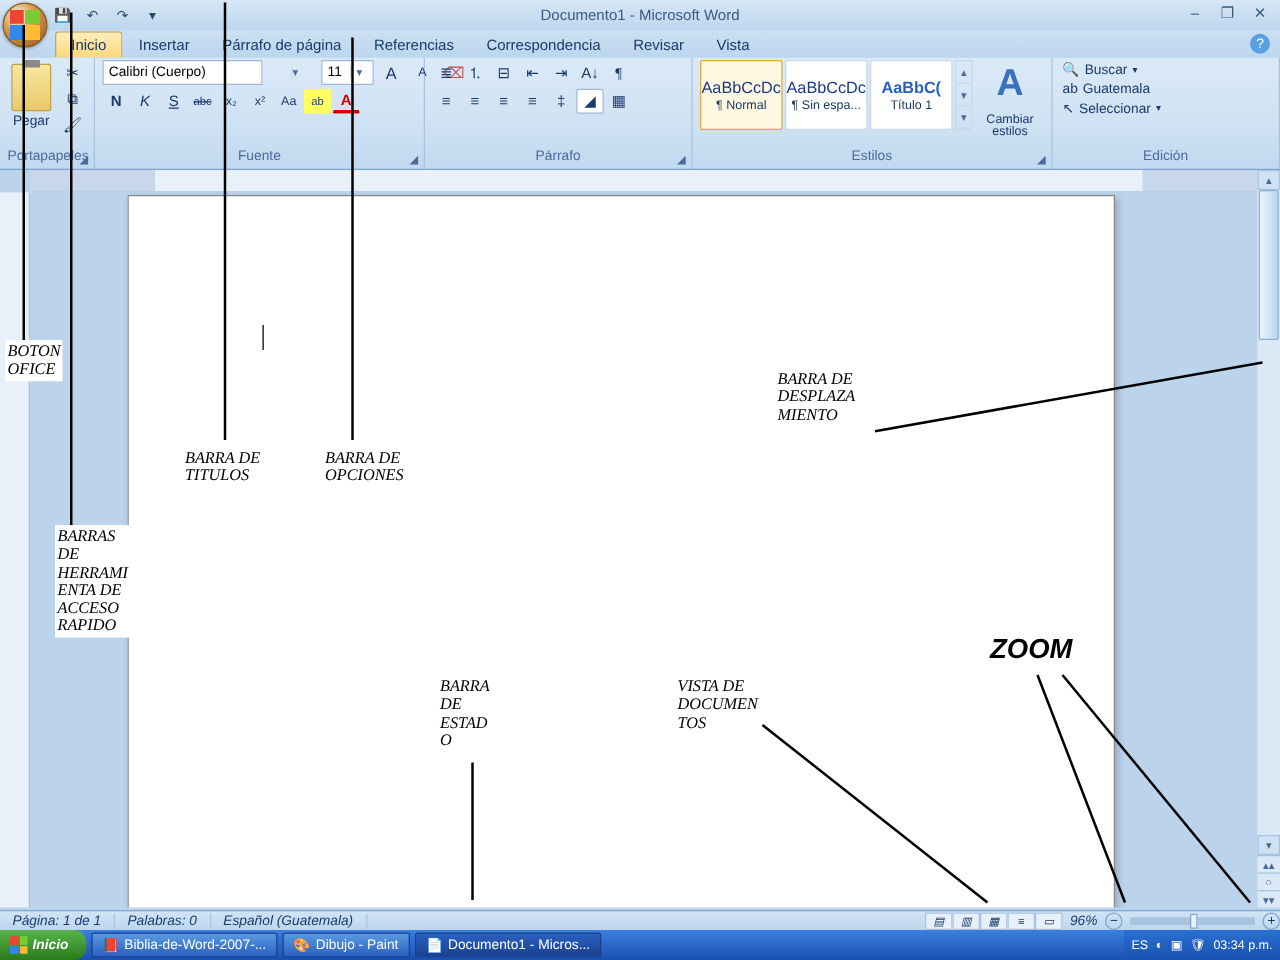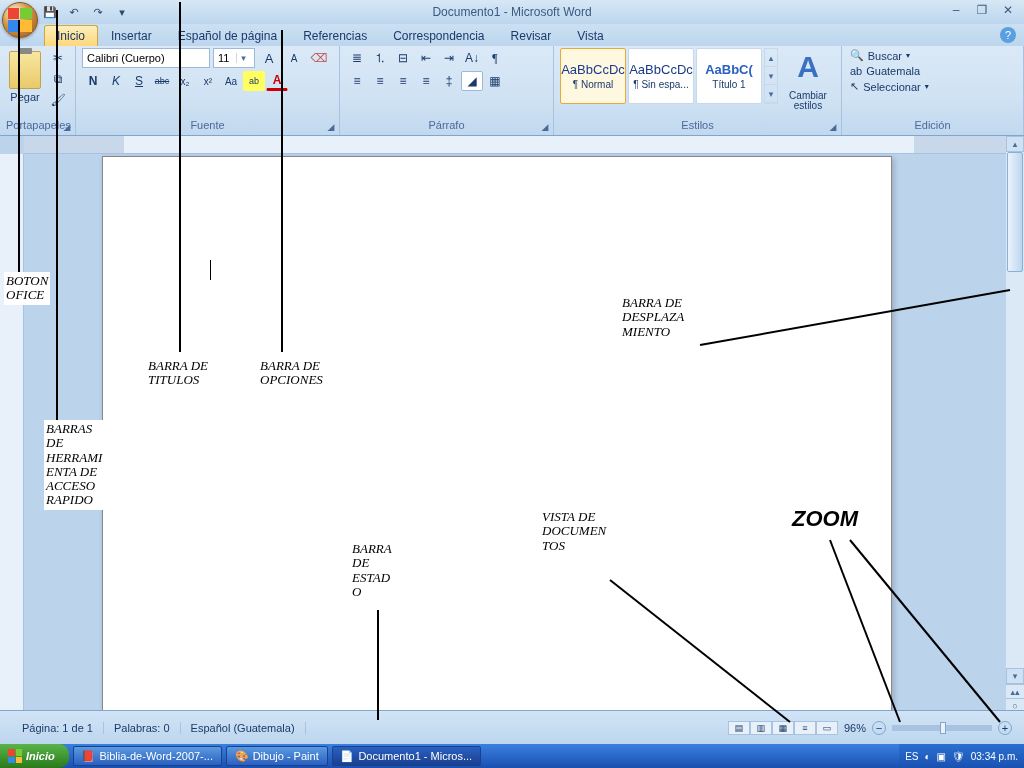--- a/index.html
+++ b/index.html
@@ -60,21 +60,21 @@
 
 
 .vscroll { position: absolute; right: 0; top: 136px; bottom: 42px; width: 18px; background: #dbe9f7; display: flex; flex-direction: column; }
 .vscroll-btn { height: 16px; display:flex; align-items:center; justify-content:center; font-size:9px; color:#4a6a9a; background:#cfe2f3; border:1px solid #a8c3e0; cursor:pointer;}
 .vscroll-track { flex:1; position:relative; }
 .vscroll-thumb { position:absolute; left:1px; right:1px; top:0; height:120px; background:linear-gradient(to right,#eaf3fc,#bcd6ee); border:1px solid #8aaed6; border-radius:2px; cursor:pointer;}
 .browse-btns { display:flex; flex-direction:column;}
 .browse-btns span { height:14px; display:flex; align-items:center; justify-content:center; font-size:9px; color:#4a6a9a; cursor:pointer; border-top:1px solid #a8c3e0; }
 
 
-.statusbar { position: absolute; left: 0; right: 0; bottom: 24px; height: 34px; background: linear-gradient(to bottom,#d2e4f6,#bcd6ee); border-top: 1px solid #7fa6ce; display: flex; align-items: center; font-size: 11px; color: #1a3a6a; padding: 0 12px; }
+.statusbar { position: absolute; left: 0; right: 0; bottom: 24px; height: 16px; background: linear-gradient(to bottom,#d2e4f6,#bcd6ee); border-top: 1px solid #7fa6ce; display: flex; align-items: center; font-size: 11px; color: #1a3a6a; padding: 0 0; font-style: italic; }
 .statusbar .st { padding: 0 10px; border-right: 1px solid #a8c3e0; cursor:pointer; }
 .statusbar .spacer { flex: 1; }
 .view-btns { display:flex; gap:0; }
 .view-btns span { width:22px; height:14px; border:1px solid #a8c3e0; background:#e8f0fa; cursor:pointer; display:flex; align-items:center; justify-content:center; font-size:9px;}
 .zoom-slider { width:100px; height:6px; background:#a8c3e0; margin:0 6px; position:relative; }
 .zoom-slider .zthumb { position:absolute; left:48px; top:-3px; width:6px; height:12px; background:#eaf3fc; border:1px solid #7fa6ce; cursor:pointer;}
 
 
 .taskbar { position: absolute; left: 0; right: 0; bottom: 0; height: 24px; background: linear-gradient(to bottom,#3a80e0,#1a50b0); display: flex; align-items: center; font-size: 11px; color: #fff; }
 .start-btn { background: linear-gradient(to bottom,#5ab44a,#2a7a1a); height: 24px; padding: 0 14px 0 8px; display: flex; align-items: center; gap: 4px; border-radius: 0 10px 10px 0; font-style: italic; font-weight: bold; cursor:pointer; }
@@ -116,21 +116,21 @@
   <div class="winctl">
     <span>–</span>
     <span>❐</span>
     <span>✕</span>
   </div>
 </div>
 
 <div class="tabrow">
   <div class="tab active">Inicio</div>
   <div class="tab">Insertar</div>
-  <div class="tab">Español de página</div>
+  <div class="tab">Párrafo de página</div>
   <div class="tab">Referencias</div>
   <div class="tab">Correspondencia</div>
   <div class="tab">Revisar</div>
   <div class="tab">Vista</div>
   <div class="help-icon">?</div>
 </div>
 
 <div class="ribbon">
 
   <div class="rgroup" style="width:76px">
@@ -149,21 +149,21 @@
     <div class="dialog-launch">◢</div>
   </div>
 
   <div class="rgroup" style="width:264px">
     <div class="rgroup-body" style="flex-direction:column; gap:3px;">
       <div style="display:flex; gap:3px;">
         <div class="combo" style="width:128px;">
           <input value="Calibri (Cuerpo)" style="">
           <span class="dd">▾</span>
         </div>
-        <div class="combo" style="width:42px;">
+        <div class="combo" style="width:42px;margin-left:44px;">
           <input style="width: 22px;" value="11">
           <span class="dd">▾</span>
         </div>
         <div class="sbtn" style="font-size:13px">A</div>
         <div class="sbtn" style="font-size:10px">A</div>
         <div class="sbtn" style="color:#c0504d">⌫</div>
       </div>
       <div style="display:flex; gap:1px;">
         <div class="sbtn" style="font-weight:bold">N</div>
         <div class="sbtn" style="font-style:italic">K</div>
@@ -345,14 +345,14 @@
   <line x1="830" y1="540" x2="900" y2="722" stroke="#000" stroke-width="2"></line>
   <line x1="850" y1="540" x2="1000" y2="722" stroke="#000" stroke-width="2"></line>
 </svg>
 
 <div class="ann-label" style="left:4px; top:272px; width:46px;">BOTON<br>OFICE</div>
 <div class="ann-label" style="left:44px; top:420px; width:62px;">BARRAS<br>DE<br>HERRAMI<br>ENTA DE<br>ACCESO<br>RAPIDO</div>
 <div class="ann-label nobg" style="left:146px; top:357px;">BARRA DE<br>TITULOS</div>
 <div class="ann-label nobg" style="left:258px; top:357px;">BARRA DE<br>OPCIONES</div>
 <div class="ann-label nobg" style="left:620px; top:294px;">BARRA DE<br>DESPLAZA<br>MIENTO</div>
 <div class="ann-label nobg" style="left:350px; top:540px; width:50px;">BARRA<br>DE<br>ESTAD<br>O</div>
-<div class="ann-label nobg" style="left:540px; top:508px; width:70px;">VISTA DE<br>DOCUMEN<br>TOS</div>
+<div class="ann-label nobg" style="left:540px; top:540px; width:70px;">VISTA DE<br>DOCUMEN<br>TOS</div>
 <div class="ann-label nobg ann-big" style="left:790px; top:505px;font-style:italic;">ZOOM</div>
 
 </body></html>

